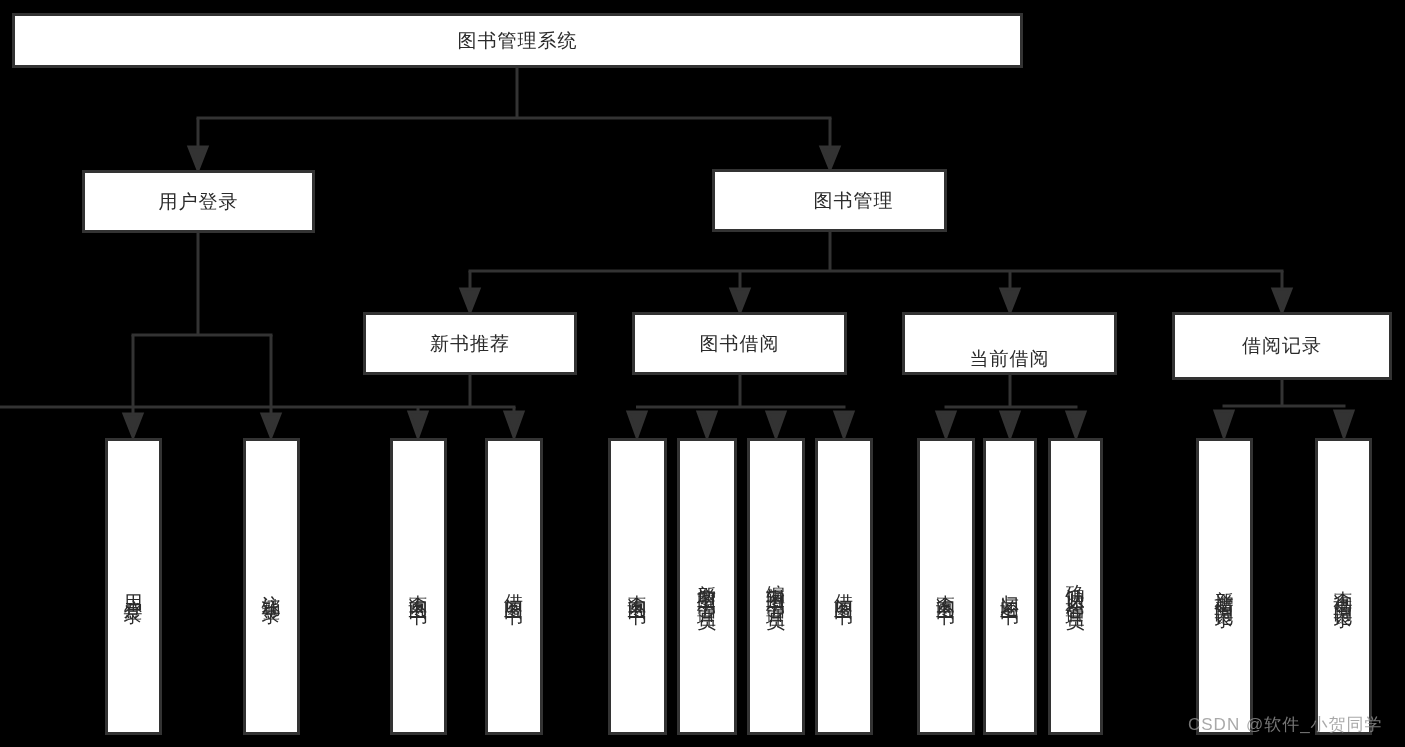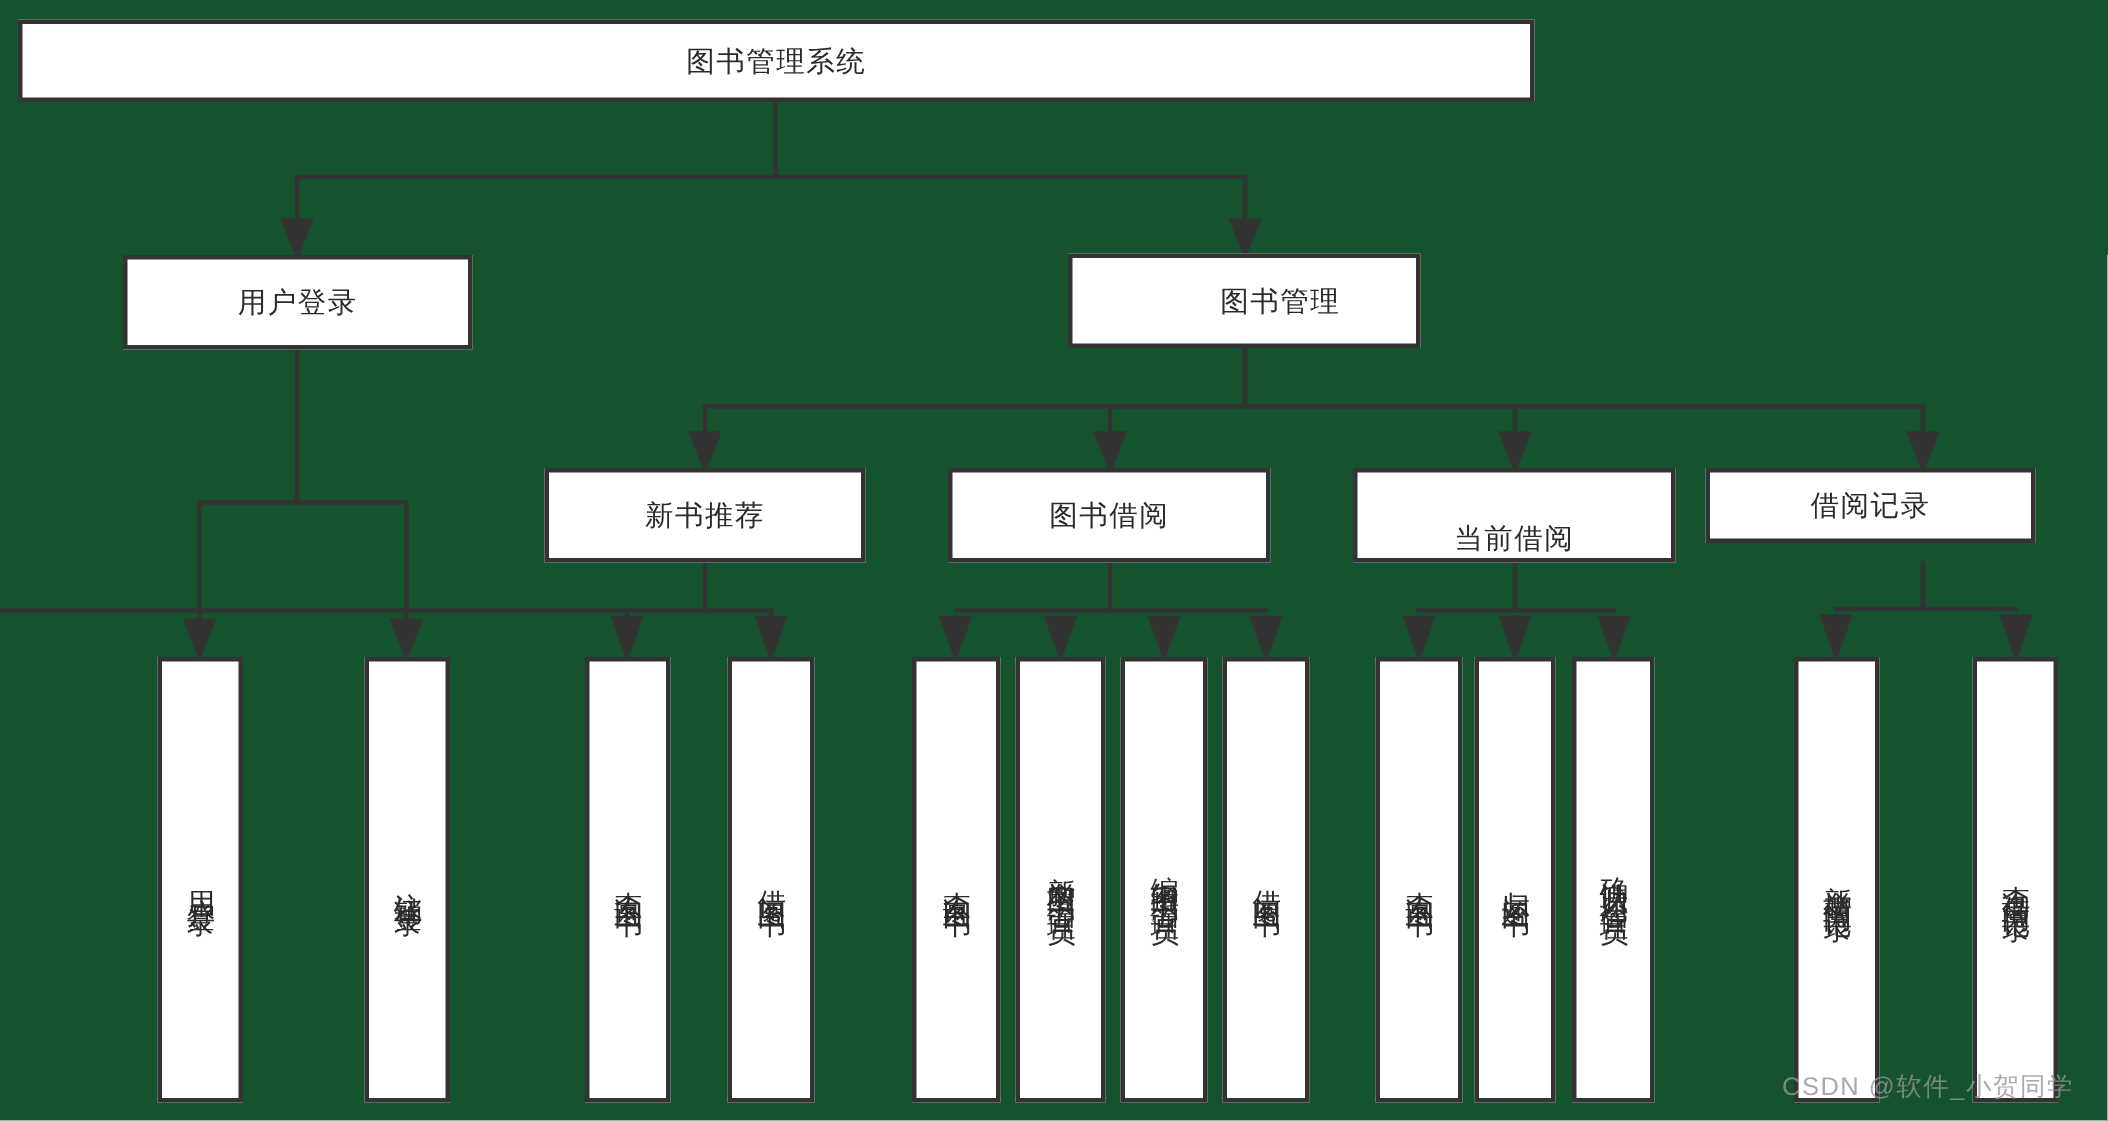--- a/index.html
+++ b/index.html
@@ -5,21 +5,21 @@
   html, body {
     margin: 0;
     padding: 0;
     background: #ffffff;
     font-family: "Liberation Sans", sans-serif;
   }
   .canvas {
     position: relative;
     width: 1405px;
     height: 747px;
-    background: #14532d;
+    background: #000000;
     overflow: hidden;
   }
   .connectors {
     position: absolute;
     left: 0;
     top: 0;
     pointer-events: none;
   }
   .box {
     position: absolute;
@@ -123,21 +123,21 @@
 
   <div class="box" style="left:363px; top:312px; width:214px; height:63px;">
     <span>新书推荐</span>
   </div>
   <div class="box" style="left:632px; top:312px; width:215px; height:63px;">
     <span>图书借阅</span>
   </div>
   <div class="box" style="left:902px; top:312px; width:215px; height:63px;align-items:flex-end;">
     <span>当前借阅</span>
   </div>
-  <div class="box" style="left:1137px; top:312px; width:220px; height:50px;">
+  <div class="box" style="left:1172px; top:312px; width:220px; height:68px;">
     <span>借阅记录</span>
   </div>
 
   <div class="box v" style="left:105px; top:438px; width:57px; height:297px;">
     <span>用户登录</span>
   </div>
   <div class="box v" style="left:243px; top:438px; width:57px; height:297px;">
     <span>注销登录</span>
   </div>
 

